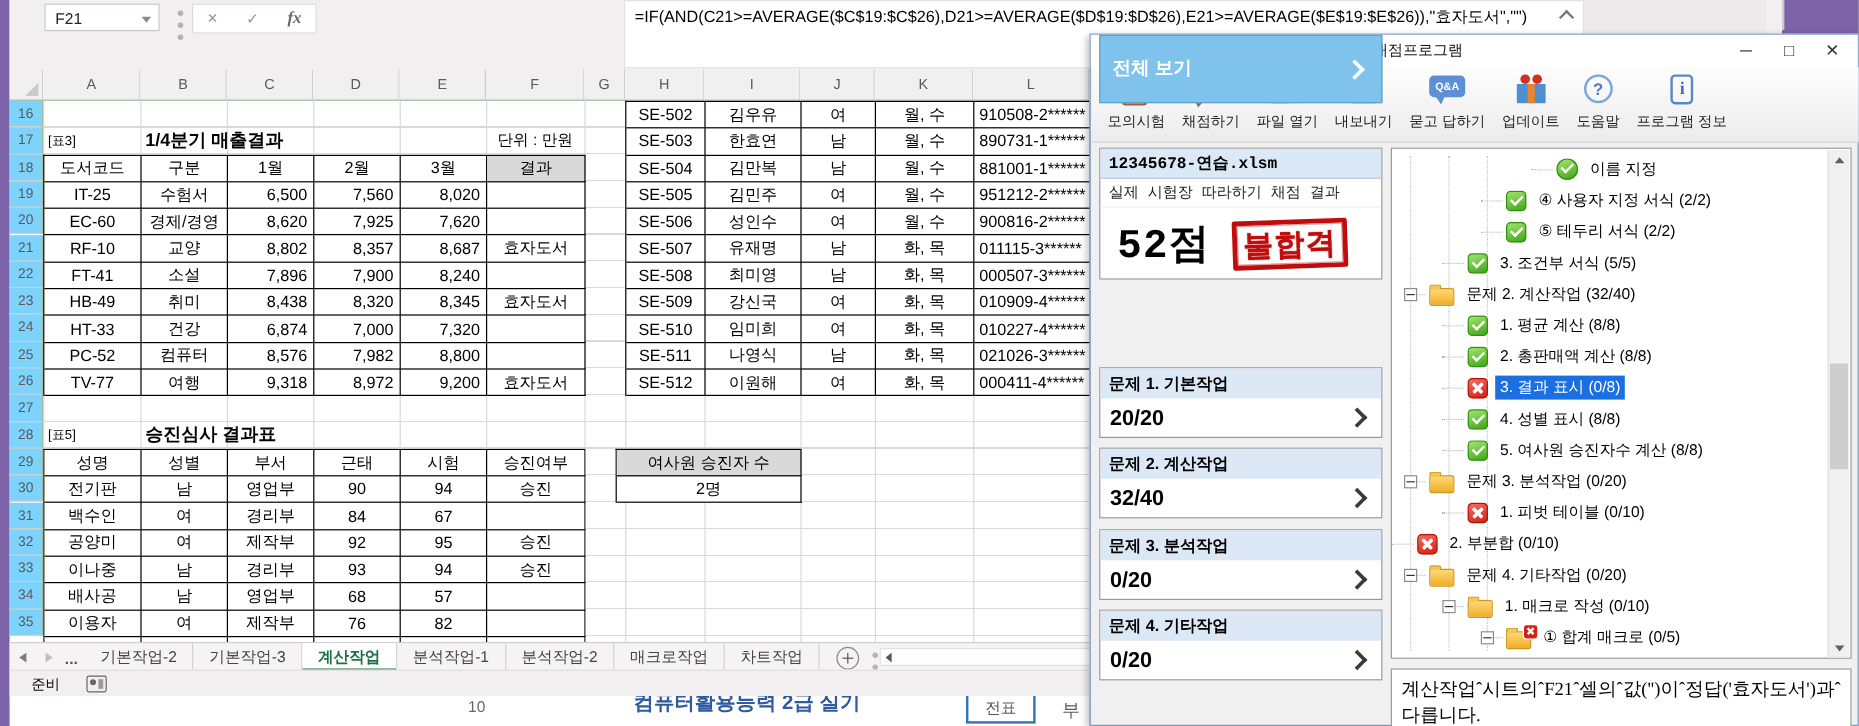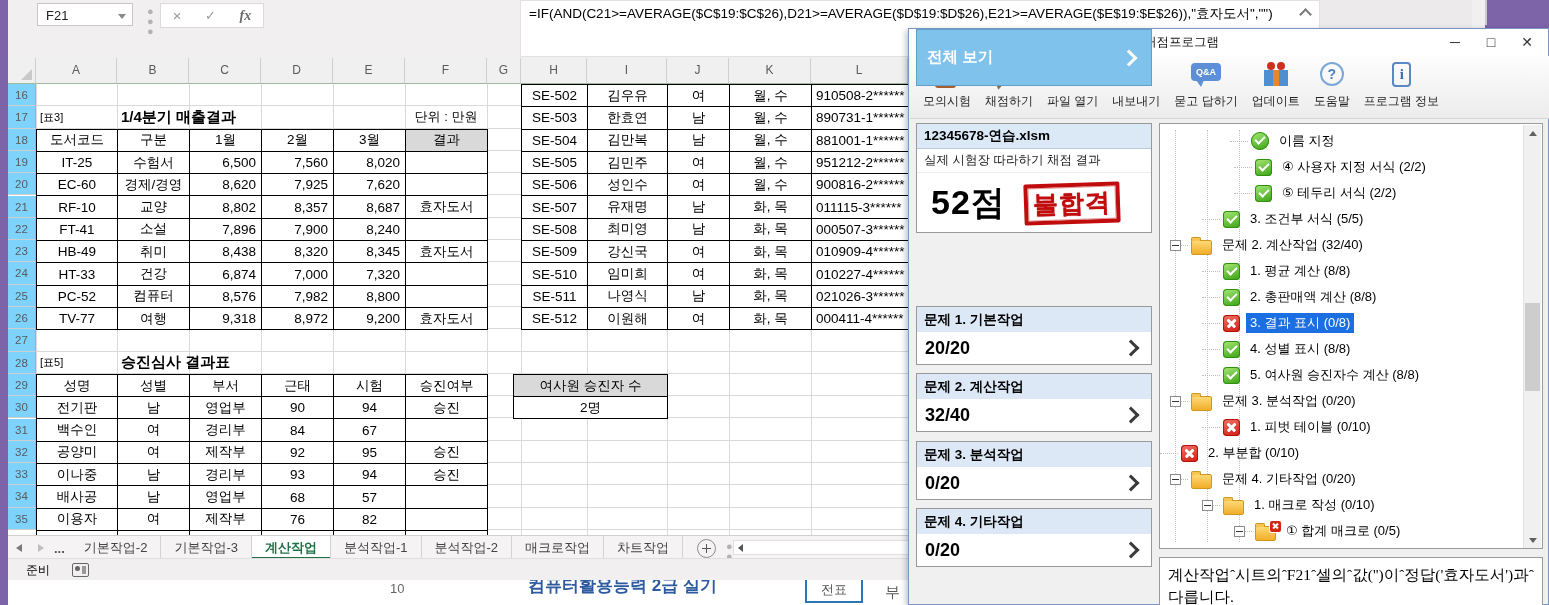--- a/index.html
+++ b/index.html
@@ -103,21 +103,21 @@
           color:#fff;font-size:9px;font-weight:bold;text-align:center;line-height:18px;}
   .ic-qna::after{content:"";position:absolute;left:5px;bottom:-6px;border-left:5px solid transparent;border-right:3px solid transparent;border-top:7px solid #5c8fd6;}
   .ic-gift{position:absolute;left:5px;top:10px;width:24px;height:16px;background:#4f8fd0;}
   .ic-gift::before{content:"";position:absolute;left:9px;top:0;width:6px;height:16px;background:#e8862e;}
   .ic-gift::after{content:"";position:absolute;left:3px;top:-8px;width:8px;height:8px;background:#d03020;border-radius:50%;box-shadow:10px 0 #d03020;}
   .ic-help{position:absolute;left:5px;top:2px;width:24px;height:24px;border:2px solid #7aa7d6;border-radius:50%;
            box-sizing:border-box;color:#4a7ebb;font-size:14px;font-weight:bold;text-align:center;line-height:20px;}
   .ic-info{position:absolute;left:8px;top:2px;width:19px;height:25px;border:2px solid #5b87c5;border-radius:4px;
            box-sizing:border-box;color:#3f6fb5;font-family:"Liberation Serif",serif;font-weight:bold;font-size:15px;text-align:center;line-height:21px;}
   
-  .panel{position:absolute;left:7px;width:236px;background:#fff;border:1px solid #999;box-sizing:border-box;}
+  .panel{position:absolute;left:7px;width:236px;background:#fff;border:1px solid #999;box-sizing:border-box;font-family:Liberation Mono, monospace;}
   .phead{height:24px;background:#dbe9f7;border-bottom:1px solid #b9c9da;display:flex;align-items:center;
          padding-left:7px;font-size:13.5px;font-weight:bold;color:#000;}
   #scorecard .caption{height:23px;display:flex;align-items:center;padding-left:7px;font-size:12.5px;color:#222;border-bottom:1px solid #eee;}
   #scorerow{height:60px;display:flex;align-items:center;}
   #scoreval{font-size:34px;font-weight:600;color:#000;margin-left:14px;letter-spacing:1px;}
   #stamp{margin-left:18px;border:4px solid #c00c0c;color:#c00c0c;font-size:25px;font-weight:bold;
          padding:0 5px;transform:rotate(-2deg);letter-spacing:1px;border-radius:2px;
          text-shadow:0 0 1px #c00c0c;box-shadow:inset 0 0 0 1px rgba(192,12,12,.4);}
   #viewall{position:absolute;left:7px;width:236px;height:57px;background:#7fc3ec;border:1px solid #5f9fc8;
            box-sizing:border-box;display:flex;align-items:center;color:#fff;}
@@ -562,21 +562,21 @@
           <div class="chev"></div>
         </div>
       </div>
     </div>
 
   <div id="treepanel" class="abs">
     <div class="guide" style="left:15px;"></div>
     <div class="guide" style="left:47px;"></div>
     <div class="guide" style="left:79px;"></div>
     <div id="treerows" style="position:absolute;left:0;top:4px;right:18px;">
-        <div class="trow" style="padding-left: 70px;">
+        <div class="trow" style="padding-left: 116px;">
           <div class="stub" style="width: 18px;"></div>
           <div class="ticon t-check t-circle"></div>
           <div class="tlabel">이름 지정</div>
         </div>
         <div class="trow" style="padding-left: 74px;">
           <div class="stub" style="width: 18px;"></div>
           <div class="ticon t-check"></div>
           <div class="tlabel">④ 사용자 지정 서식 (2/2)</div>
         </div>
         <div class="trow" style="padding-left: 74px;">

